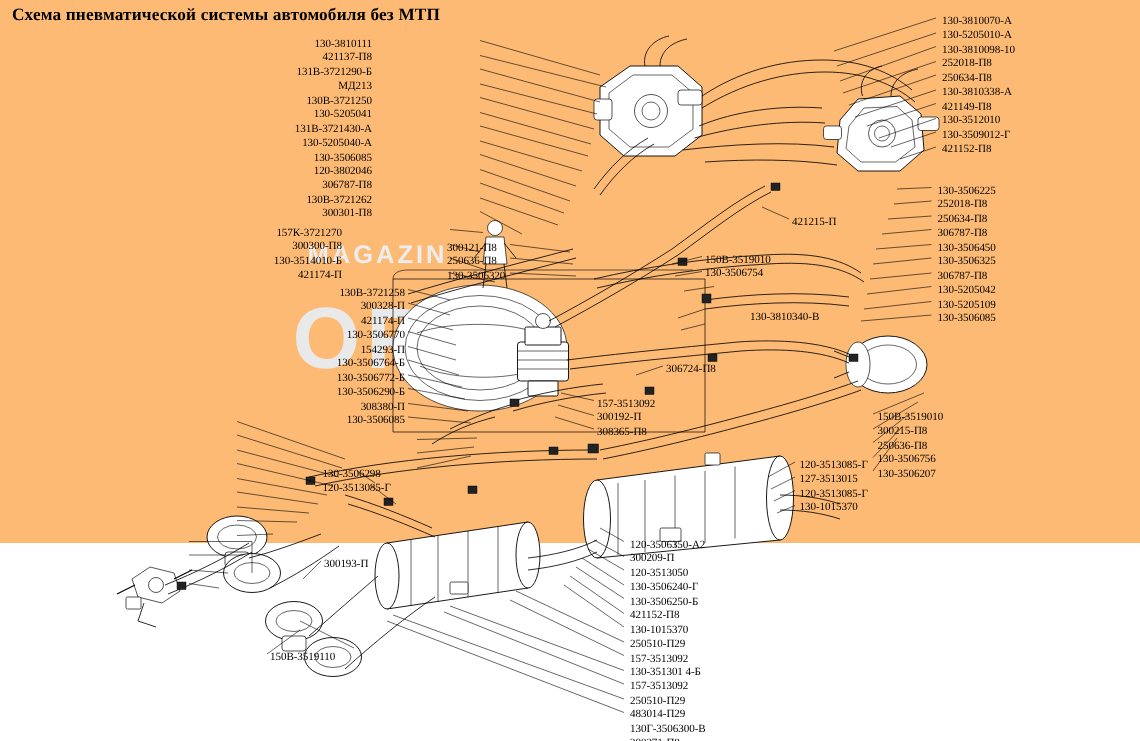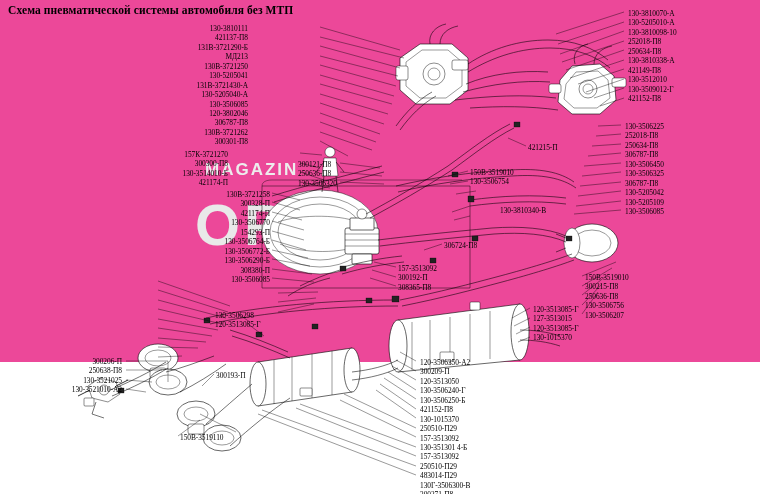--- a/index.html
+++ b/index.html
@@ -1,18 +1,18 @@
 <!DOCTYPE html>
 <html><head>
 <meta charset="utf-8">
 <style>
   html,body{margin:0;padding:0;background:#ffffff;}
   body{width:760px;height:494px;overflow:hidden;
        font-family:"Liberation Serif", serif;color:#000;}
-  #page{position:relative;width:760px;height:362px;background:#ec4899;}
+  #page{position:relative;width:760px;height:362px;background:#fdba74;}
 
   .title{position:absolute;left:8px;top:4px;width:300px;
          font-family:"Liberation Serif", serif;font-weight:bold;
          font-size:11.5px;line-height:13px;letter-spacing:.1px;}
 
   
   .lblcol{position:absolute;font-size:7.4px;line-height:9.45px;
           white-space:nowrap;font-family:"Liberation Serif", serif;
           letter-spacing:-0.05px;}
   .lblcol.r{text-align:right;}
@@ -375,26 +375,20 @@
       <div>130-3506770</div>
       <div>154293-П</div>
       <div>130-3506764-Б</div>
       <div>130-3506772-Б</div>
       <div>130-3506290-Б</div>
       <div>308380-П</div>
       <div>130-3506085</div>
     </div>
 
 
-  <div class="lblcol r" style="left:2px;top:357px;width:120px;">
-      <div>300206-П</div>
-      <div>250638-П8</div>
-      <div>130-3521025</div>
-      <div>130-3521010-А2</div>
-    </div>
 
   <div class="lblcol l" style="left:180px;top:433px;width:90px;">
       <div>150В-3519110</div>
     </div>
 
   <div class="lblcol l" style="left:216px;top:371px;width:80px;">
       <div>300193-П</div>
     </div>
 
   <div class="lblcol l" style="left:298px;top:160px;width:90px;">

